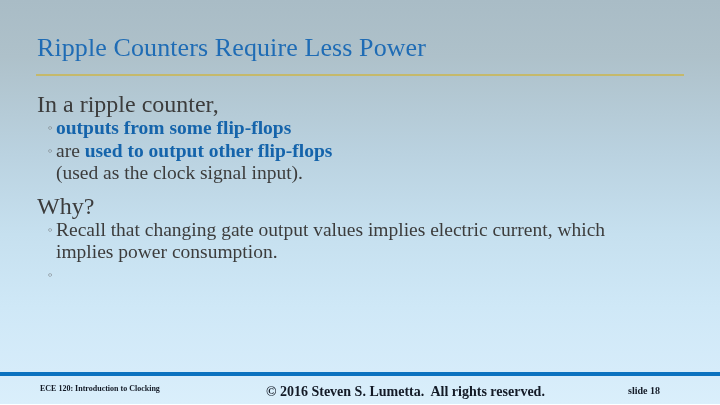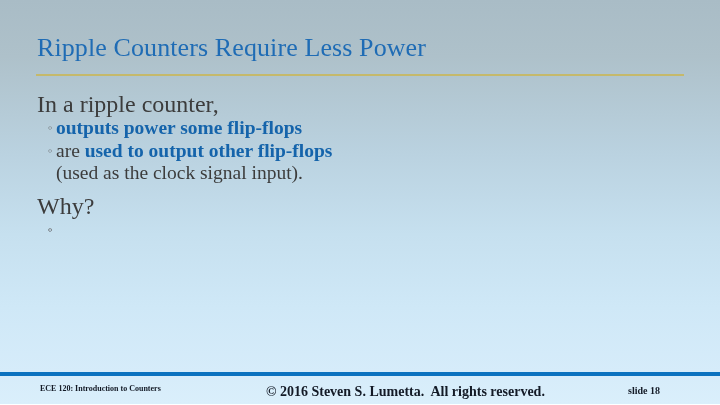--- a/index.html
+++ b/index.html
@@ -155,44 +155,45 @@
 
   <div id="title">Ripple Counters Require Less Power</div>
   <div id="title-rule"></div>
 
   <div id="body">
 
     <p class="lead">In a ripple counter,</p>
     <ul class="bullets">
       <li>
         <span class="bullet-mark">◦</span>
-        <span class="blue">outputs power some flip-flops</span>
+        <span class="blue">outputs from some flip-flops</span>
       </li>
       <li>
         <span class="bullet-mark">◦</span>
         <span>are </span><span class="blue">used to output other flip-flops</span><br>
         <span>(used as the clock signal input).</span>
       </li>
     </ul>
 
     <div class="gap"></div>
 
     <p class="lead">Why?</p>
     <ul class="bullets">
       <li>
         <span class="bullet-mark">◦</span>
+        <span>Recall that changing gate output values implies electric current, which implies power consumption.</span>
       </li>
       <li>
         <span class="bullet-mark">◦</span>
       </li>
     </ul>
 
   </div>
 
   <div id="footer-bar"></div>
 
   <div id="footer">
-    <span id="footer-course">ECE 120: Introduction to Counters</span>
+    <span id="footer-course">ECE 120: Introduction to Clocking</span>
     <span id="footer-copyright">© 2016 Steven S. Lumetta.  All rights reserved.</span>
     <span id="footer-slide">slide 18</span>
   </div>
 
 </div>
 
 </body></html>

